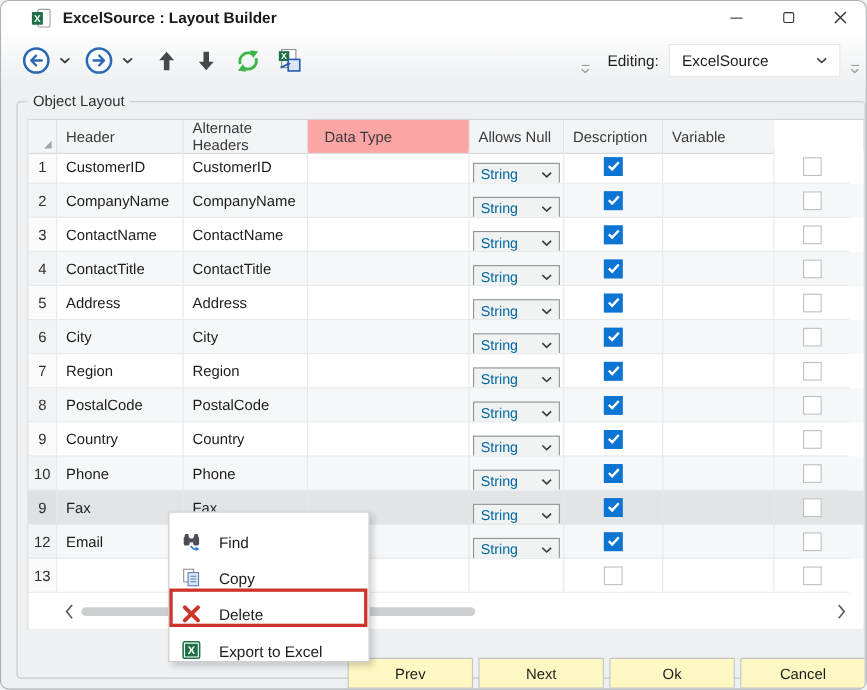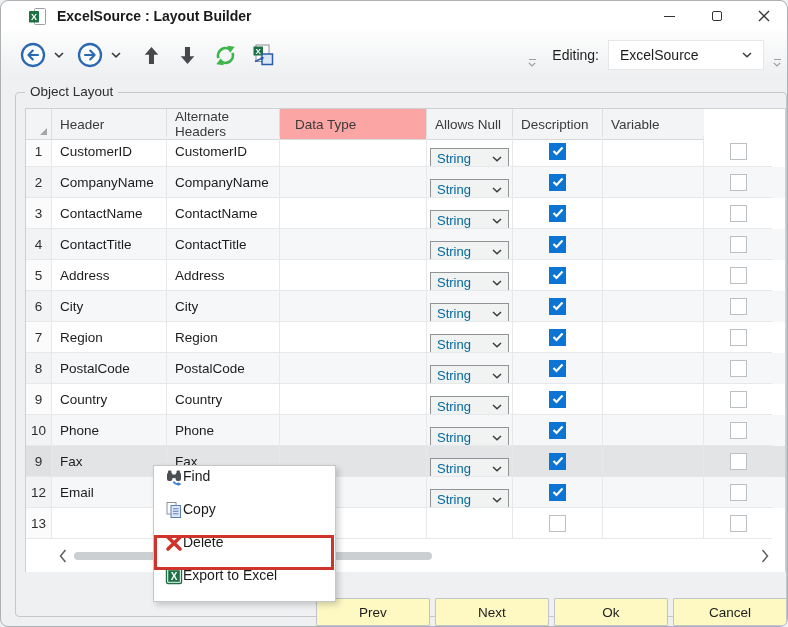--- a/index.html
+++ b/index.html
@@ -68,21 +68,21 @@
   .scrollrow { position:relative; height:33px; background:#fff; }
   .sb-arrow { position:absolute; top:9px; width:10px; height:16px; display:flex; align-items:center; }
   .sb-left { left:33px; } .sb-right { right:14px; }
   .sb-thumb { position:absolute; left:48px; top:13px; width:358px; height:8px;
     background:#cccfd1; border-radius:4px; }
 
   
   .ctx-menu { position:absolute; left:152px; top:464px; width:183px; height:137px;
     background:#fff; border:1px solid #c6c7c8; box-shadow:3px 3px 6px rgba(0,0,0,0.18);
     z-index:10; padding-top:2px; }
-  .menu-item { height:33px; display:flex; align-items:flex-start; padding-left:11px; 
+  .menu-item { height:33px; display:flex; align-items:flex-end; padding-left:11px; gap:16px;
     font-size:14px; color:#1b1b1b; }
   .mi-icon { width:18px; height:18px; flex:0 0 auto; display:flex; }
   .red-annotation { position:absolute; left:0; top:69px; width:180px; height:35px;
     border:3px solid #cf342c; z-index:12; pointer-events:none; }
 
   
   .footer-btn { position:absolute; top:597px; width:114px; height:28px;
     background:#fef9c3; border:1px solid #c2c5c7; border-radius:1px;
     display:flex; align-items:center; justify-content:center; font-size:13.5px; color:#1d1d1d; }
   .btn-prev { left:315px; } .btn-next { left:434px; } .btn-ok { left:553px; } .btn-cancel { left:672px; }

